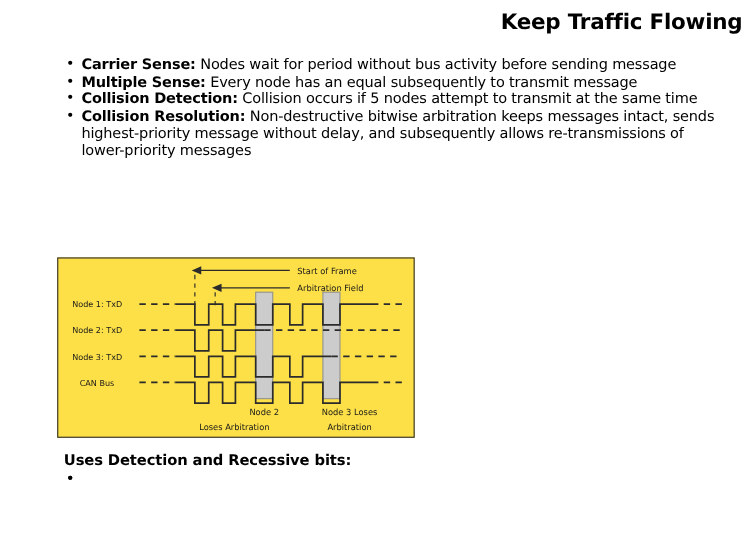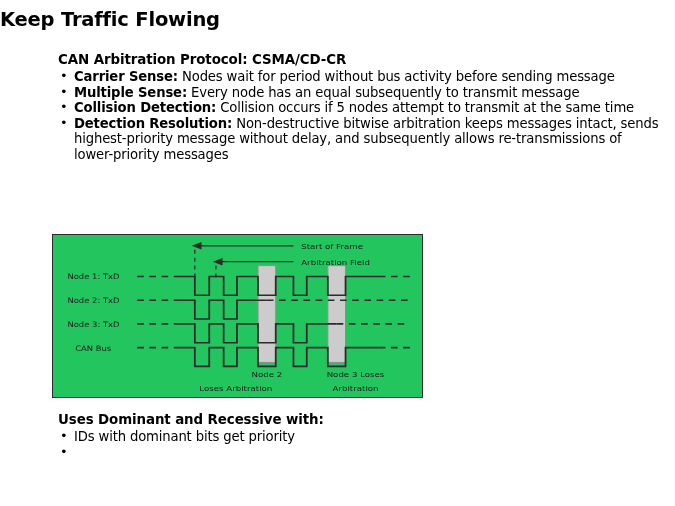--- a/index.html
+++ b/index.html
@@ -15,21 +15,21 @@
     color: #000000;
     overflow: hidden;
   }
 
   
   .slide-title {
     position: absolute;
     top: 8px;
     left: 0;
     width: 675px;
-    text-align: left;
+    text-align: right;
     font-family: "DejaVu Sans", sans-serif;
     font-size: 19.5px;
     font-weight: bold;
     letter-spacing: -0.2px;
     color: #000;
   }
 
   
   .block {
     position: absolute;
@@ -72,24 +72,24 @@
   }
   ul.bullets li .li-text {
     font-weight: normal;
   }
 
   
   #diagram-figure {
     position: absolute;
     left: 52px;
     top: 234px;
-    width: 371px;
+    width: 325px;
     height: 164px;
     border: 1.6px solid #2b2b2b;
-    background: #22c55e;
+    background: #fde047;
     box-sizing: border-box;
   }
   #diagram-figure svg {
     display: block;
     width: 100%;
     height: 100%;
   }
   .wf-label {
     font-family: "DejaVu Sans", sans-serif;
     font-size: 7.6px;
@@ -105,34 +105,33 @@
     font-size: 7.8px;
     fill: #1a1a1a;
   }
 </style>
 </head>
 <body>
 
 <div class="slide-title">Keep Traffic Flowing</div>
 
 <div class="block" id="block-top">
-  <div class="heading">CAN Arbitration Protocol: CSMA/CD-CR</div>
 
   <ul class="bullets">
     <li>
       <span class="bullet-dot">•</span><span class="li-lead">Carrier Sense:</span><span class="li-text"> Nodes wait for period without bus activity before sending message</span>
     </li>
     <li>
       <span class="bullet-dot">•</span><span class="li-lead">Multiple Sense:</span><span class="li-text"> Every node has an equal subsequently to transmit message</span>
     </li>
     <li>
       <span class="bullet-dot">•</span><span class="li-lead">Collision Detection:</span><span class="li-text"> Collision occurs if 5 nodes attempt to transmit at the same time</span>
     </li>
     <li>
-      <span class="bullet-dot">•</span><span class="li-lead">Detection Resolution:</span><span class="li-text"> Non-destructive bitwise arbitration keeps messages intact, sends highest-priority message without delay, and subsequently allows re-transmissions of lower-priority messages</span>
+      <span class="bullet-dot">•</span><span class="li-lead">Collision Resolution:</span><span class="li-text"> Non-destructive bitwise arbitration keeps messages intact, sends highest-priority message without delay, and subsequently allows re-transmissions of lower-priority messages</span>
     </li>
   </ul>
 </div>
 
 <div id="diagram-figure">
   <svg viewBox="0 0 333 164" preserveAspectRatio="none">
 
     <rect x="185" y="31" width="16" height="98" fill="#cccccc" stroke="#8f8f8f" stroke-width="1"></rect>
     <rect x="248" y="31" width="16" height="98" fill="#cccccc" stroke="#8f8f8f" stroke-width="1"></rect>
 
@@ -202,23 +201,23 @@
 
     <text class="cap-label" x="193" y="144" text-anchor="middle">Node 2</text>
     <text class="cap-label" x="165" y="158" text-anchor="middle">Loses Arbitration</text>
 
     <text class="cap-label" x="273" y="144" text-anchor="middle">Node 3 Loses</text>
     <text class="cap-label" x="273" y="158" text-anchor="middle">Arbitration</text>
   </svg>
 </div>
 
 <div class="block" id="block-bottom">
-  <div class="heading">Uses Dominant and Recessive with:</div>
+  <div class="heading">Uses Detection and Recessive bits:</div>
 
   <ul class="bullets">
     <li>
-      <span class="bullet-dot">•</span><span class="li-text">IDs with dominant bits get priority</span>
+      <span class="bullet-dot">•</span>
     </li>
     <li>
       <span class="bullet-dot">•</span>
     </li>
   </ul>
 </div>
 
 </body></html>

